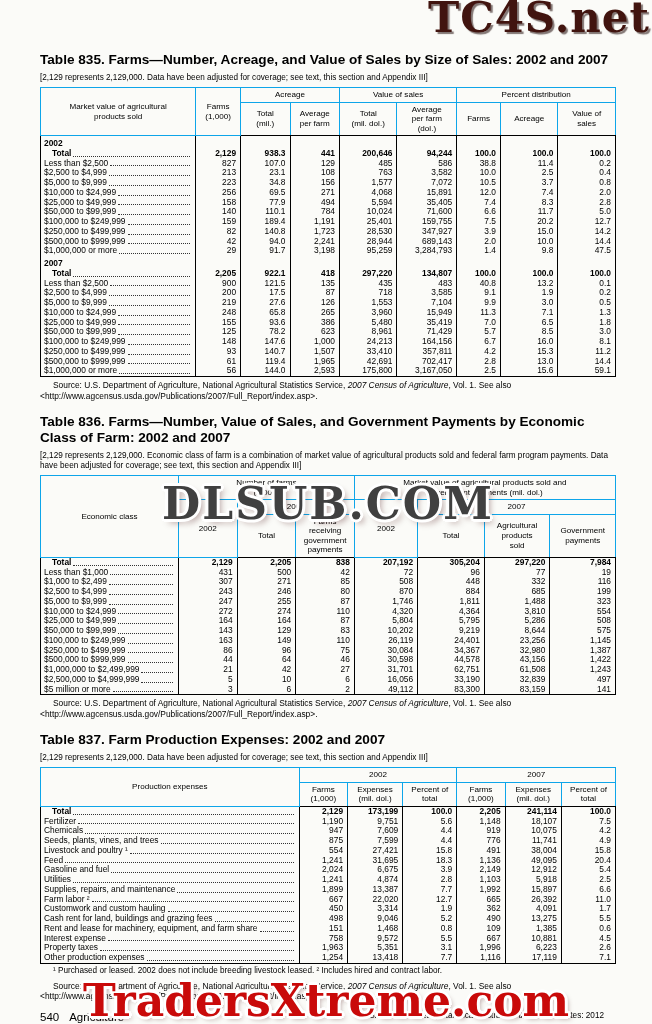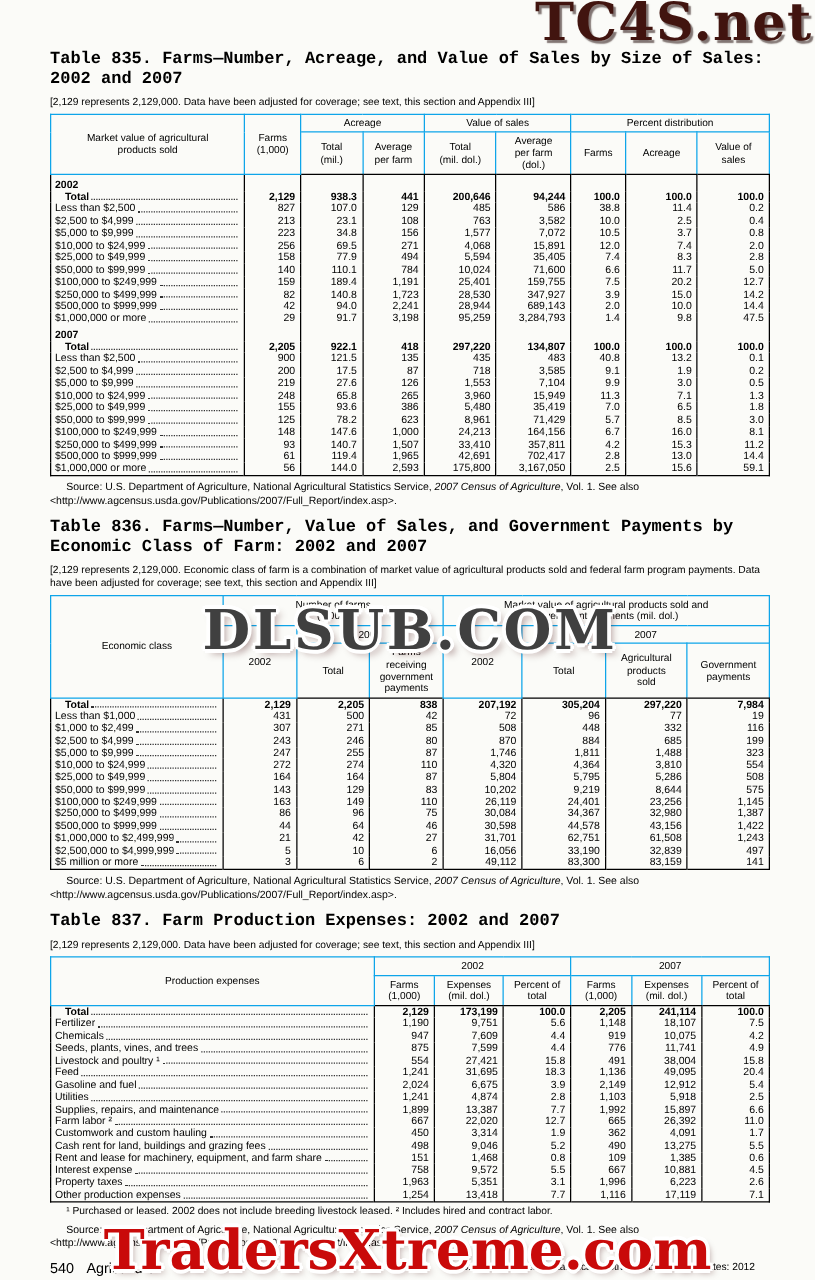--- a/index.html
+++ b/index.html
@@ -1,20 +1,20 @@
 <!DOCTYPE html>
 <html><head>
 <meta charset="utf-8">
 <style>
   html,body{margin:0;padding:0}
   body{width:652px;height:1024px;position:relative;overflow:hidden;background:#fbfbf8;
        font-family:"Liberation Sans",sans-serif;color:#000}
   .page{position:relative;padding:40px 36px 0 40px}
   section.tbl{position:relative;margin-bottom:2px}
-  h2.title{font-family:Liberation Mono, monospace;font-size:13.6px;line-height:1.16;font-weight:700;margin:0 0 5px}
+  h2.title{font-family:Liberation Sans, sans-serif;font-size:13.6px;line-height:1.16;font-weight:700;margin:12px 0 5px}
   p.note{font-size:8.2px;line-height:1.25;margin:0 0 4px}
   table{width:100%;border-collapse:collapse;table-layout:fixed;border:1.2px solid #000;font-size:8.4px}
   th{border:1px solid #0ea5e9;font-weight:400;text-align:center;vertical-align:middle;
      padding:2px 2px;font-size:8.1px;line-height:1.18;white-space:pre-line}
   thead tr:last-child th{border-bottom:1.2px solid #000}
   td{border-left:1px solid #000;padding:0 4px 0 3px;line-height:1.16;vertical-align:bottom}
   td:first-child{border-left:none}
   td.num{text-align:right;white-space:nowrap}
   tr.bold{font-weight:700}
   tr.sect td{padding-top:3px}

